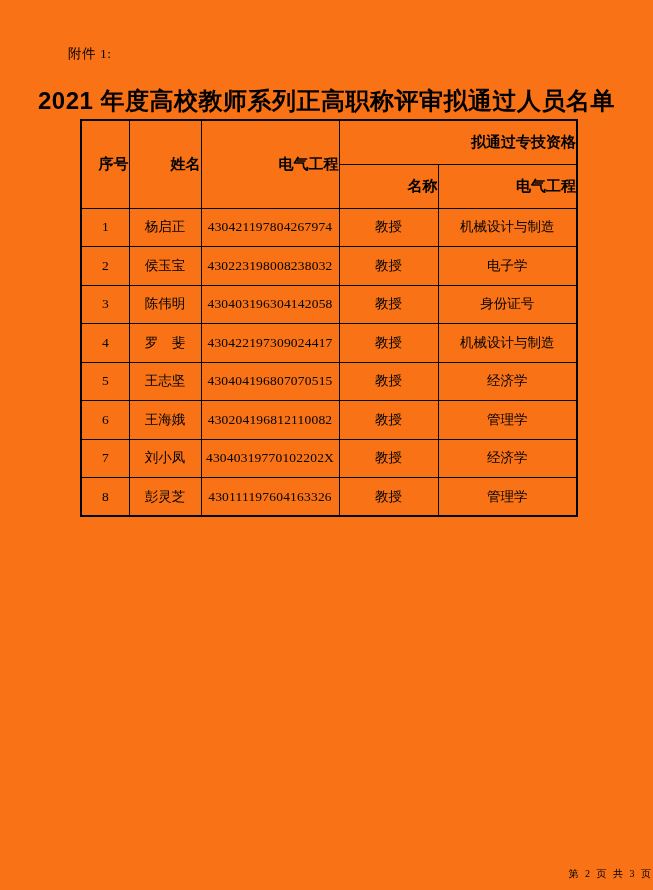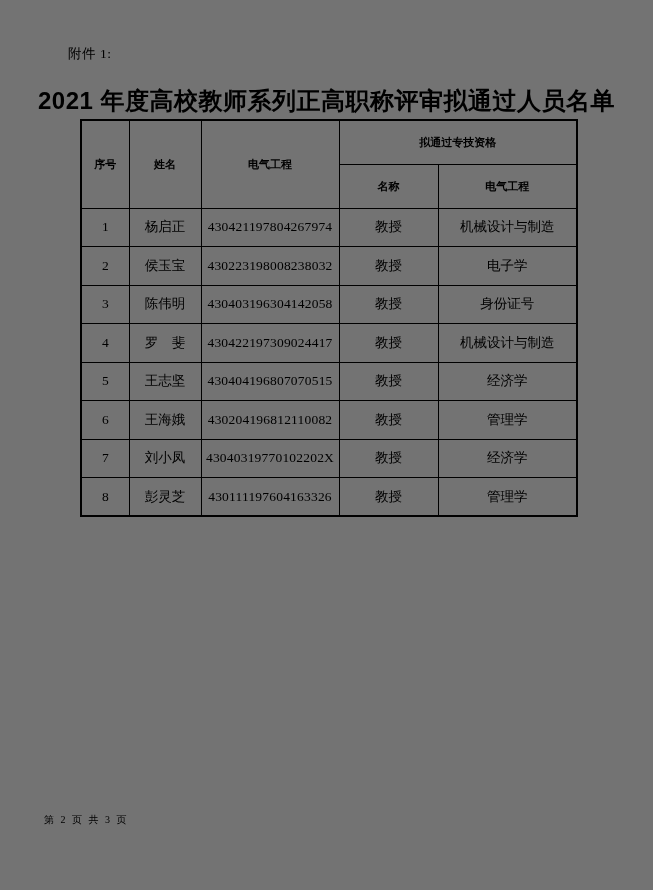--- a/index.html
+++ b/index.html
@@ -6,21 +6,21 @@
   html, body { background: #ffffff; }
   body {
     width: 653px; height: 890px;
     position: relative;
     font-family: "Liberation Serif", serif;
     color: #000000;
     overflow: hidden;
   }
   .page {
     position: absolute; inset: 0;
-    background: #737373;
+    background: #f97316;
   }
   .attachment-label {
     position: absolute;
     left: 68px; top: 45px;
     font-size: 13.5px;
     letter-spacing: 0.5px;
   }
   .doc-title {
     position: absolute;
     left: 0; top: 85px; width: 100%;
@@ -41,31 +41,32 @@
   table.roster th, table.roster td {
     border: 1px solid #000000;
     text-align: center;
     vertical-align: middle;
     overflow: hidden;
     white-space: nowrap;
   }
   table.roster th {
     font-family: "Liberation Sans", sans-serif;
     font-weight: bold;
-    font-size: 11px;
+    font-size: 15px;
+    text-align: right;
   }
   table.roster td { font-size: 13.5px; }
   thead tr { height: 44px; }
   tbody tr { height: 38.5px; }
   td.cell-index { font-size: 13px; }
   td.cell-id { font-family: Liberation Serif, serif; letter-spacing: 0.2px; }
   .page-footer {
     position: absolute;
-    left: 0; top: 813px; width: 100%;
-    text-align: left;
+    left: 0; top: 867px; width: 100%;
+    text-align: right;
     font-size: 10px;
     letter-spacing: 2px;
     padding-left: 44px;
   }
 </style>
 </head>
 <body>
 
 <div class="page">
 

